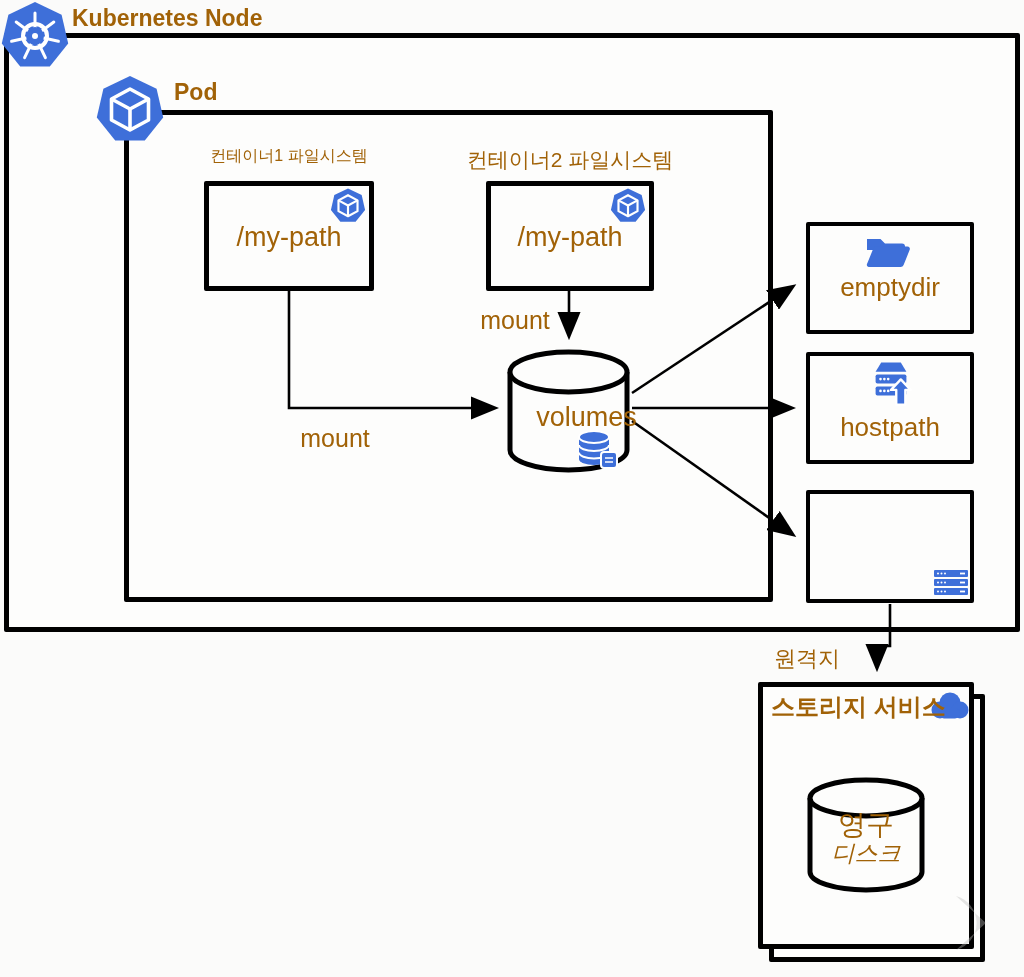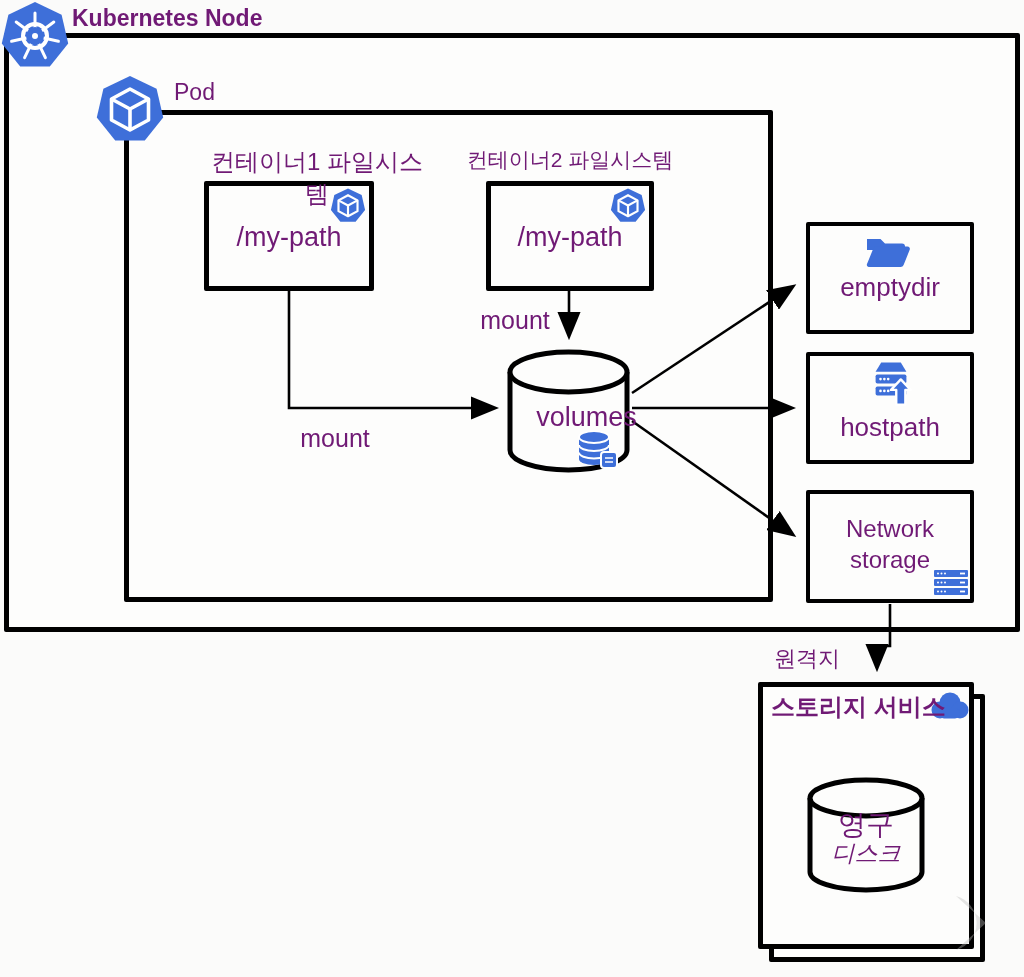--- a/index.html
+++ b/index.html
@@ -1,20 +1,20 @@
 <!DOCTYPE html>
 <html><head>
 <meta charset="utf-8">
 <style>
   html,body{margin:0;padding:0;background:#fbfbfa;}
   #canvas{
     position:relative;width:1024px;height:977px;overflow:hidden;
     background:#fbfbfa;
     font-family:"Liberation Sans","DejaVu Sans",sans-serif;
-    color:#701a75;
+    color:#a16207;
   }
   .abs{position:absolute;}
   .box{position:absolute;border:5px solid #000;background:#fdfdfc;box-sizing:border-box;border-radius:2px;}
   .box.thin{border-width:4px;}
   .lbl{position:absolute;white-space:nowrap;}
   .ctr{text-align:center;white-space:normal;}
   svg{display:block;}
   #wires{position:absolute;left:0;top:0;pointer-events:none;}
 </style>
 </head>
@@ -164,36 +164,35 @@
     <g fill="#3E6FD9">
       <circle cx="11" cy="18" r="8.5"></circle>
       <circle cx="21" cy="11" r="10.5"></circle>
       <circle cx="31" cy="18" r="8.5"></circle>
       <rect x="10" y="16" width="21" height="10.5" rx="5"></rect>
     </g>
   </svg>
 
   <div class="lbl" style="left:72px;top:5px;font-size:23px;font-weight:600;">Kubernetes Node</div>
 
-  <div class="lbl" style="left:174px;top:79px;font-size:23px;font-weight:400;">Pod</div>
+  <div class="lbl" style="left:174px;top:79px;font-size:23px;font-weight:700;">Pod</div>
 
-  <div class="lbl ctr" style="left:179px;top:146px;width:220px;font-size:24px;font-weight:500;margin-left:28px;">컨테이너1 파일시스템</div>
+  <div class="lbl ctr" style="left:179px;top:146px;width:220px;font-size:16px;font-weight:500;">컨테이너1 파일시스템</div>
   <div class="lbl ctr" style="left:460px;top:146px;width:220px;font-size:21px;font-weight:500;">컨테이너2 파일시스템</div>
 
   <div class="lbl ctr" style="left:204px;top:222px;width:170px;font-size:27px;">/my-path</div>
   <div class="lbl ctr" style="left:486px;top:222px;width:168px;font-size:27px;">/my-path</div>
 
   <div class="lbl ctr" style="left:280px;top:424px;width:110px;font-size:25px;">mount</div>
   <div class="lbl ctr" style="left:460px;top:306px;width:110px;font-size:25px;">mount</div>
 
   <div class="lbl ctr" style="left:528px;top:402px;width:117px;font-size:27px;">volumes</div>
 
   <div class="lbl ctr" style="left:806px;top:272px;width:168px;font-size:26px;">emptydir</div>
   <div class="lbl ctr" style="left:806px;top:412px;width:168px;font-size:26px;">hostpath</div>
-  <div class="lbl ctr" style="left:826px;top:513px;width:128px;font-size:24px;line-height:31px;">Network storage</div>
 
   <div class="lbl" style="left:760px;top:644px;width:94px;font-size:22px;text-align:center;white-space:normal;">원격지</div>
 
   <div class="lbl" style="left:771px;top:691px;font-size:24px;font-weight:700;">스토리지 서비스</div>
 
   <div class="lbl ctr" style="left:810px;top:806px;width:112px;font-size:28px;">영구</div>
   <div class="lbl ctr" style="left:810px;top:838px;width:112px;font-size:23px;font-style:italic;">디스크</div>
 
 </div>
 

